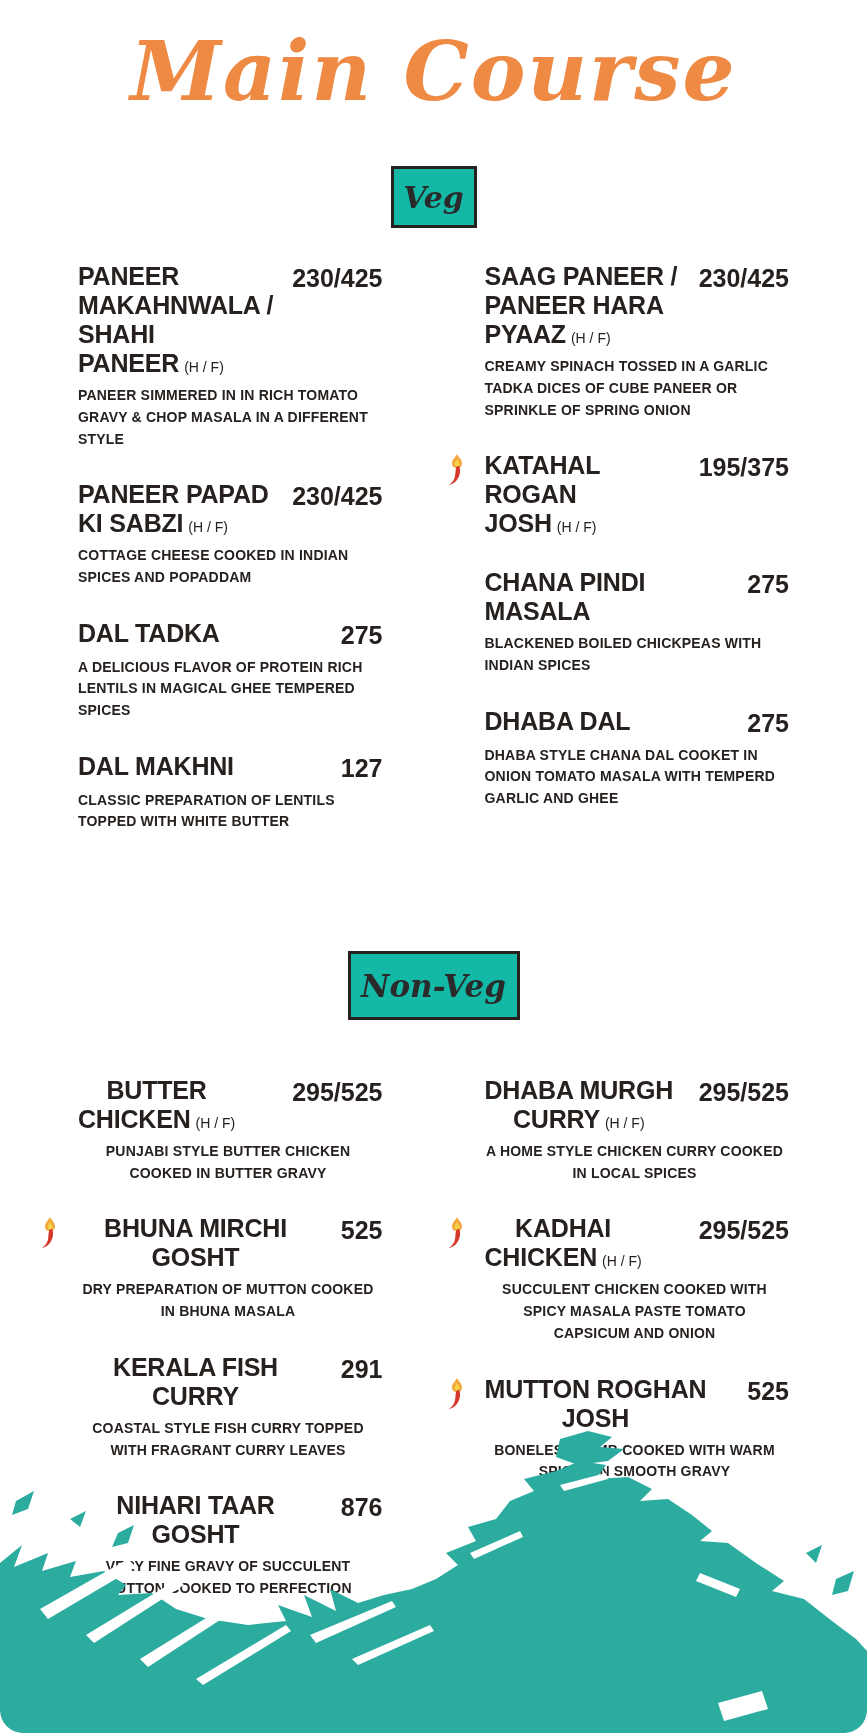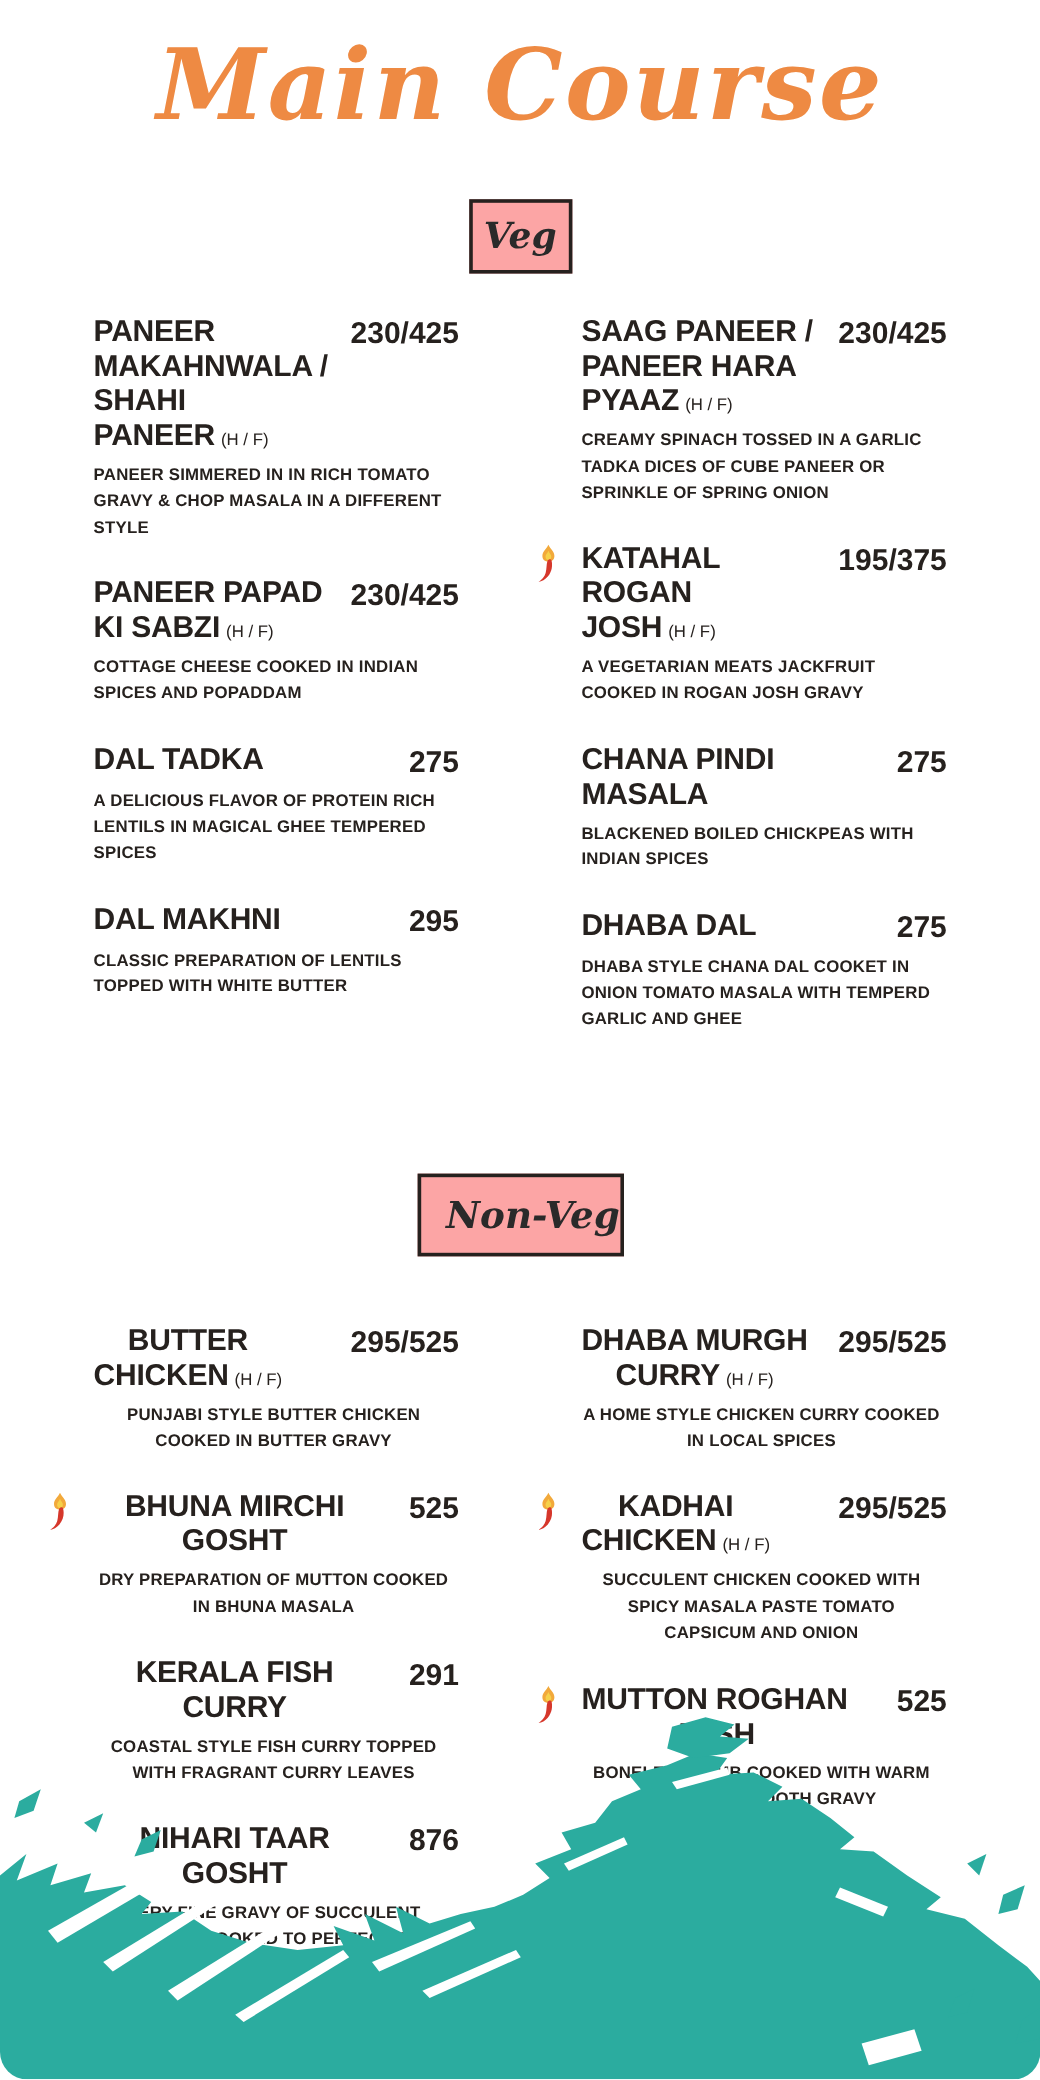--- a/index.html
+++ b/index.html
@@ -26,24 +26,24 @@
     letter-spacing:2px;
   }
   .badge {
     margin-left:auto; margin-right:auto;
     border:3px solid #26211e;
     display:flex; align-items:center; justify-content:center;
     font-family:"DejaVu Serif", serif;
     font-style:italic;
     font-weight:700;
     color:#2a2a2a;
-    background:#fca5a5;
+    background:#14b8a6;
   }
   .badge.veg    { width:86px;  height:62px; font-size:30px; margin-top:50px; }
-  .badge.nonveg { width:172px; height:69px; font-size:31px; margin-top:88px;justify-content:flex-end; }
+  .badge.nonveg { width:172px; height:69px; font-size:31px; margin-top:88px; }
   .menu-grid {
     display:grid;
     grid-template-columns:1fr 1fr;
     column-gap:102px;
     padding:0 78px;
     margin-top:34px;
   }
   .menu-grid.nonveg-grid { margin-top:56px;text-align:center; }
   .item { position:relative; margin-bottom:30px; }
   .item-head { display:flex; justify-content:space-between; align-items:flex-start; gap:10px; }
@@ -118,21 +118,21 @@
         <div class="item-head">
           <h3 class="item-name"><span>DAL TADKA</span></h3>
           <div class="item-price">275</div>
         </div>
         <p class="item-desc">A DELICIOUS FLAVOR OF PROTEIN RICH LENTILS IN MAGICAL GHEE TEMPERED SPICES</p>
       </div>
 
       <div class="item">
         <div class="item-head">
           <h3 class="item-name"><span>DAL MAKHNI</span></h3>
-          <div class="item-price">295</div>
+          <div class="item-price">127</div>
         </div>
         <p class="item-desc">CLASSIC PREPARATION OF LENTILS TOPPED WITH WHITE BUTTER</p>
       </div>
 
     </div>
     <div class="col">
 
       <div class="item">
         <div class="item-head">
           <h3 class="item-name"><span>SAAG PANEER /
@@ -147,21 +147,20 @@
         <svg class="chili" viewBox="0 0 24 34">
           <path d="M12 1 C10 5 7 6.6 7 10.4 C7 13.6 9.2 15 12 15 C14.8 15 17 13.6 17 10.4 C17 6.6 14 5 12 1 Z" fill="#f2a93b"></path>
           <path d="M12 6 C11 8.5 9.6 9.2 9.6 11 C9.6 12.9 10.8 13.7 12 13.7 C13.2 13.7 14.4 12.9 14.4 11 C14.4 9.2 13 8.5 12 6 Z" fill="#f6d14a"></path>
           <path d="M14.6 14 C15.6 18 15.1 23 11.5 27.5 C9.4 30.1 6.4 31.6 3.8 31.9 C6.7 29.8 8.7 27.7 9.7 24.4 C10.7 21.2 10.2 17.4 11.2 14.6 C12 12.9 14.1 12.6 14.6 14 Z" fill="#d6372b"></path>
         </svg>
         <div class="item-head">
           <h3 class="item-name"><span>KATAHAL ROGAN
 JOSH</span><span class="serving">(H / F)</span></h3>
           <div class="item-price">195/375</div>
         </div>
-        <p class="item-desc">A VEGETARIAN MEATS JACKFRUIT COOKED IN ROGAN JOSH GRAVY</p>
       </div>
 
       <div class="item">
         <div class="item-head">
           <h3 class="item-name"><span>CHANA PINDI MASALA</span></h3>
           <div class="item-price">275</div>
         </div>
         <p class="item-desc">BLACKENED BOILED CHICKPEAS WITH INDIAN SPICES</p>
       </div>
 

